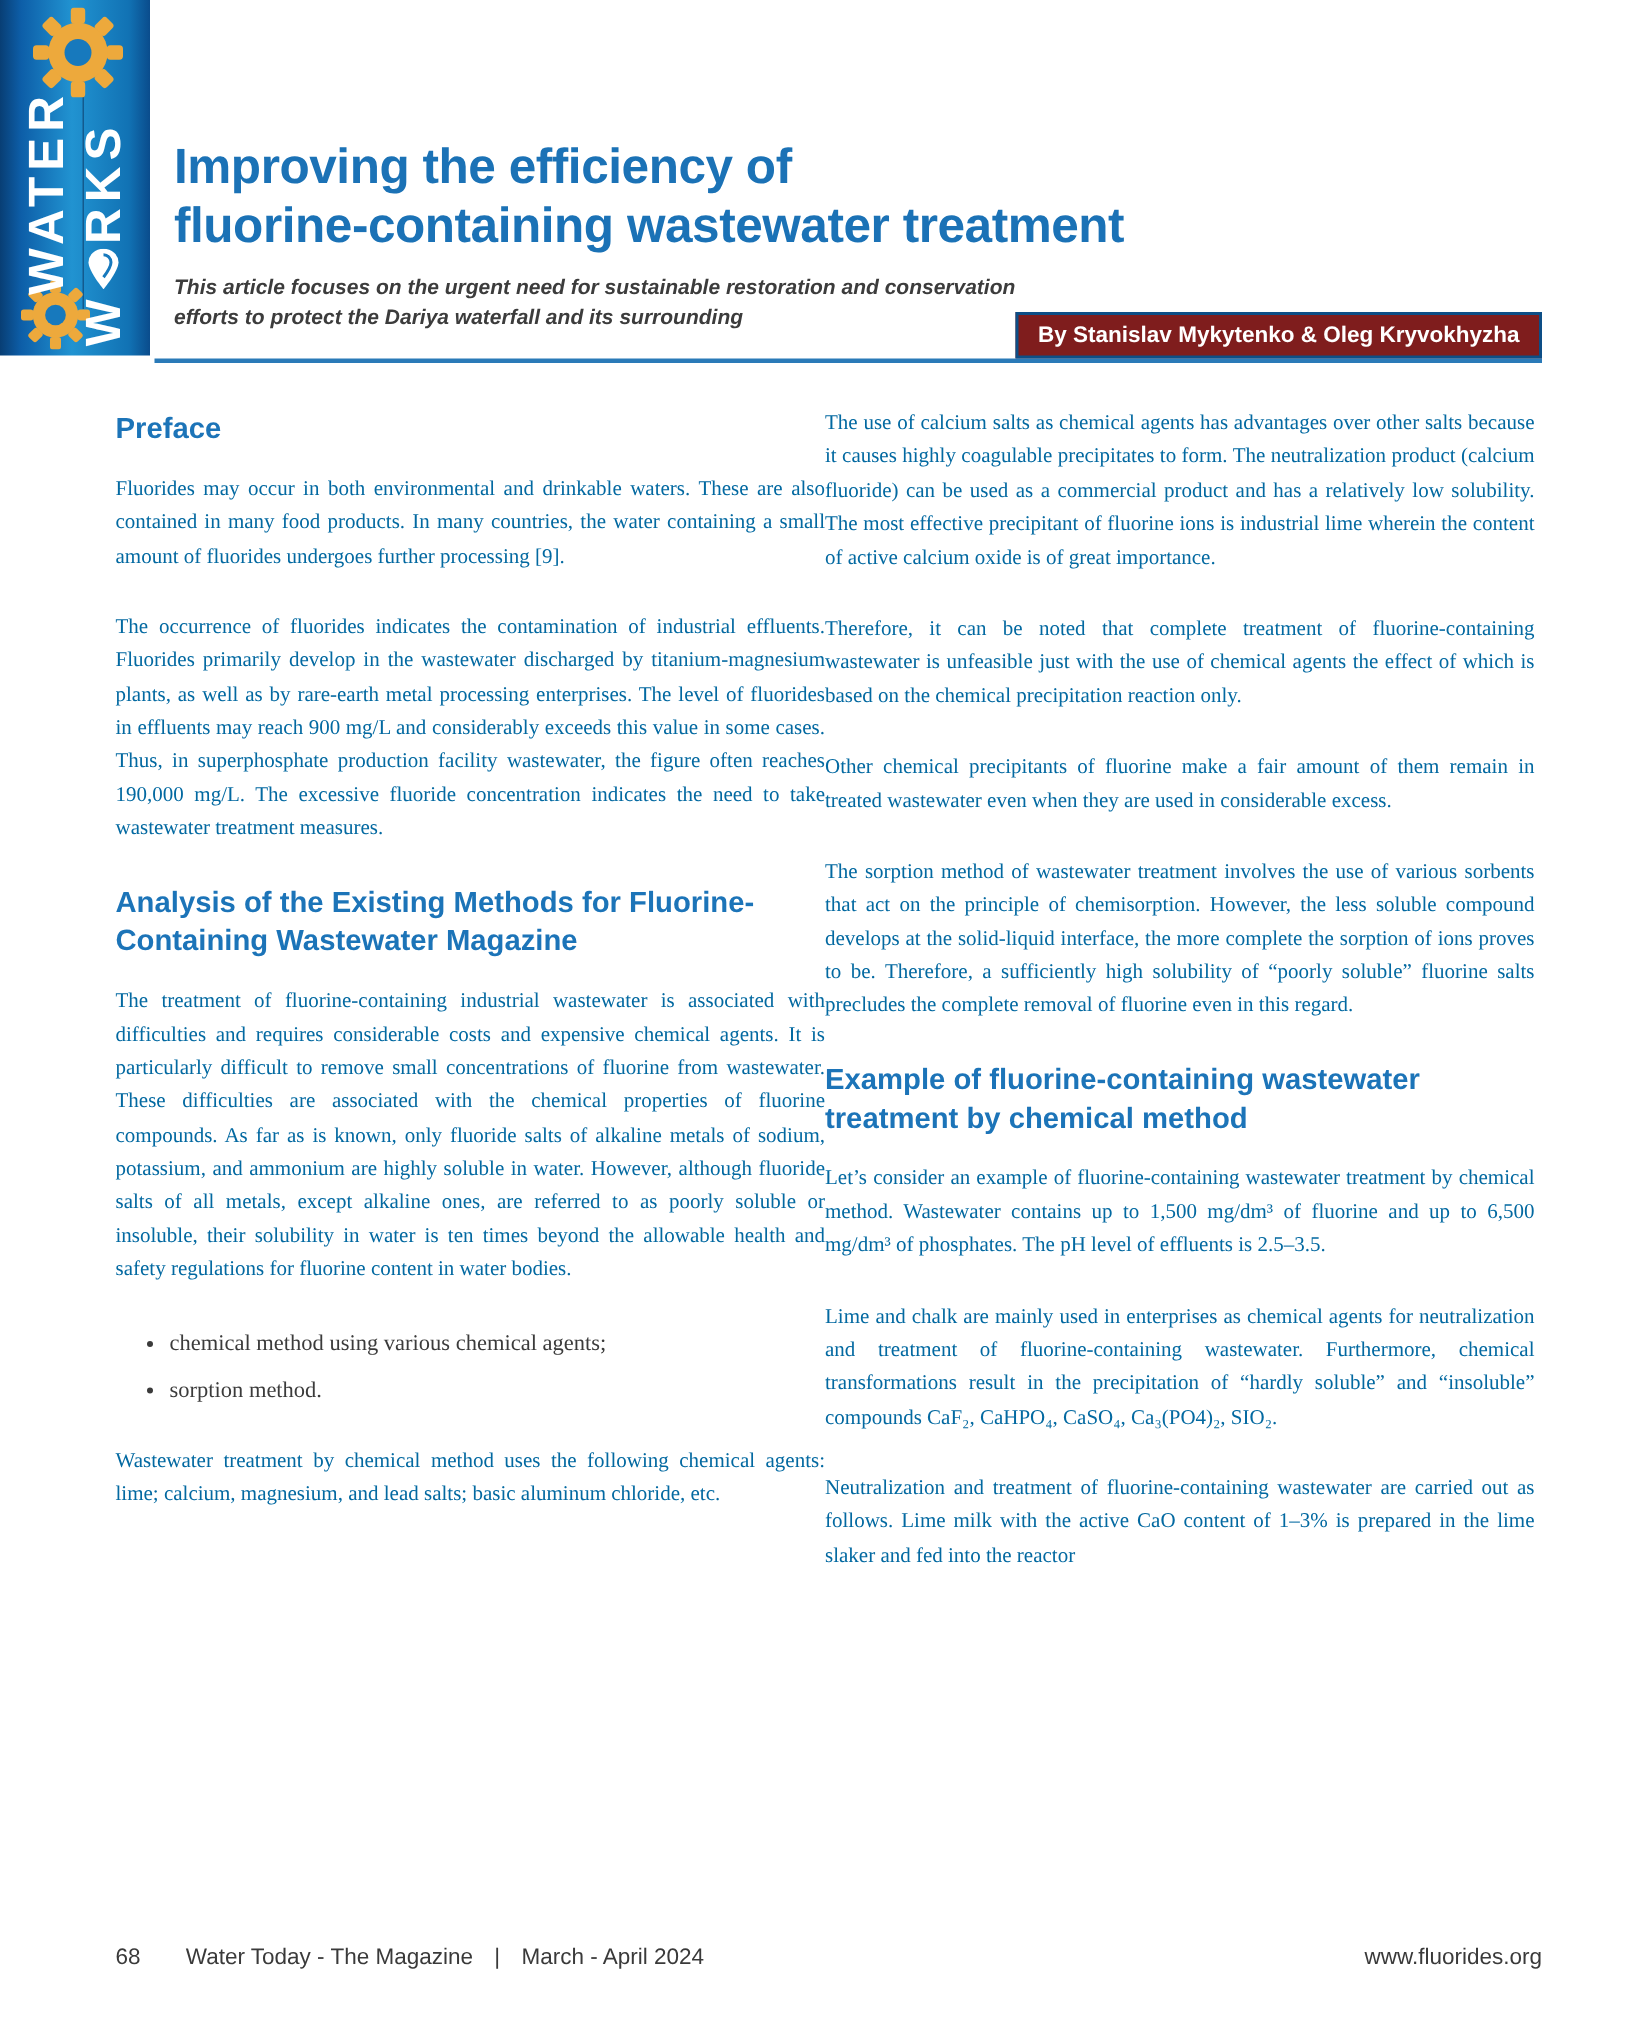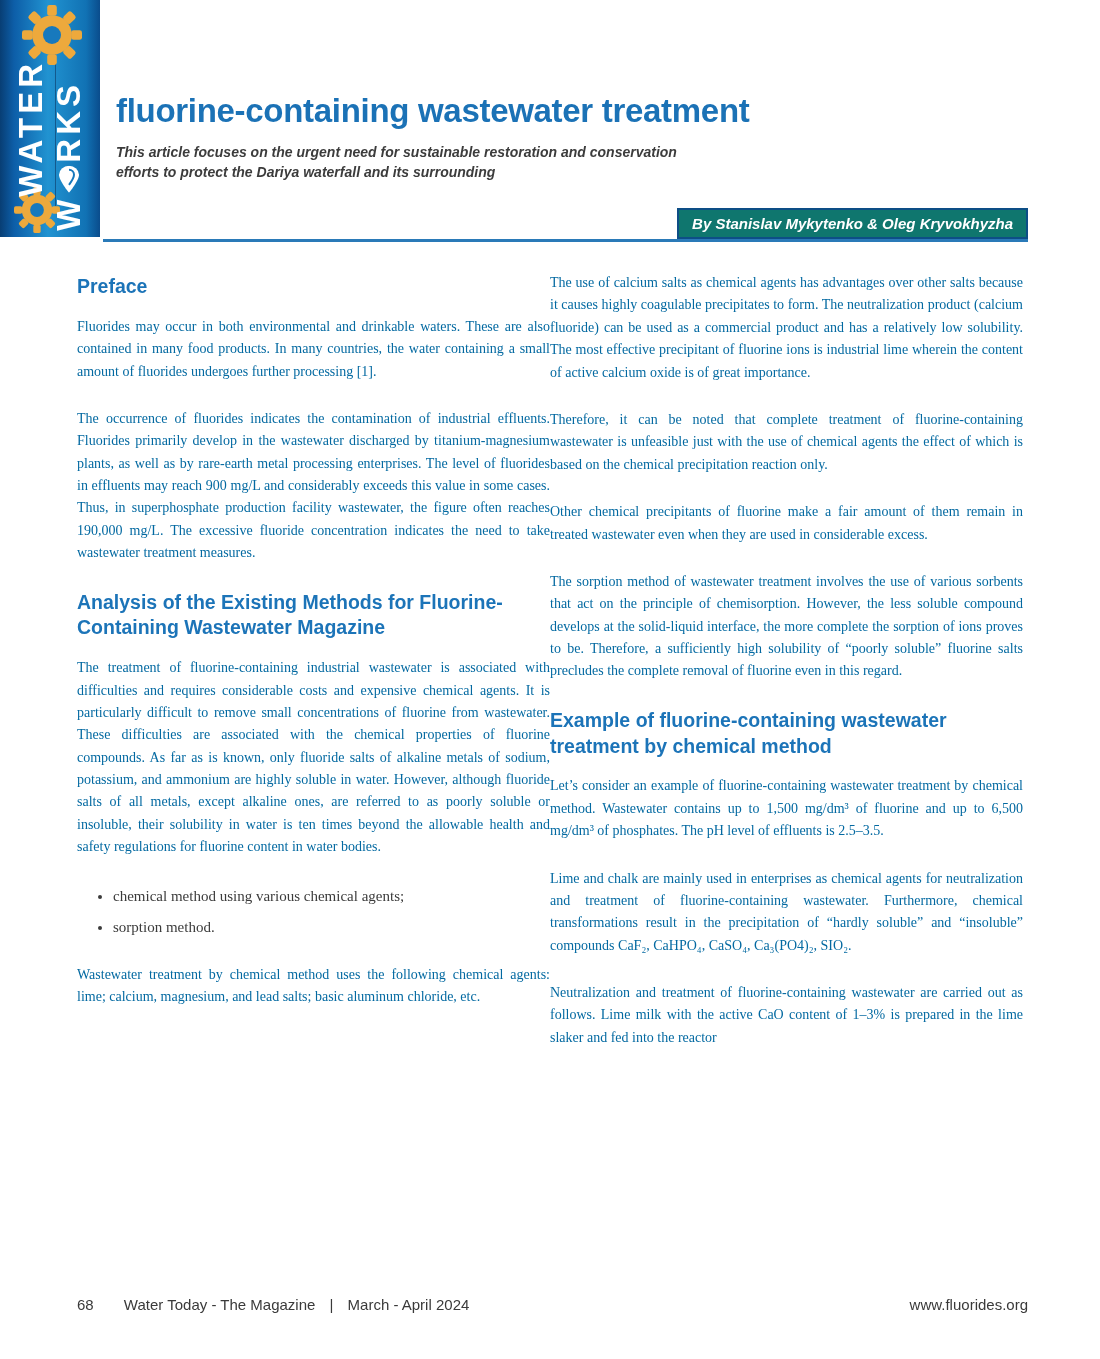--- a/index.html
+++ b/index.html
@@ -43,24 +43,24 @@
   }
   .subtitle{
     margin:11px 0 0 0;
     font-family:"Liberation Sans",sans-serif;
     font-style:italic;font-weight:bold;
     color:#3c3c3c;font-size:14px;line-height:1.45;
     width:600px;
   }
   .byline{
     position:absolute;right:72px;bottom:3px;
-    background:#0f766e;border:2px solid #0d4e86;
+    background:#7f1d1d;border:2px solid #0d4e86;
     color:#ffffff;
     font-family:"Liberation Sans",sans-serif;
-    font-style:italic;font-weight:bold;font-size:15px;
+    font-weight:bold;font-size:15px;
     padding:5px 13px;
     white-space:nowrap;
   }
   .header-rule{position:absolute;left:103px;right:72px;bottom:0;height:3px;background:#2a7ab8;}
 
   
   .columns{display:flex;padding:30px 77px 0 77px;}
   .col{flex:1;min-width:0;}
   .col p{
     margin:0 0 25px 0;
@@ -164,35 +164,36 @@
       <span class="logo-word word-water">WATER</span>
 
       <span class="logo-word word-works"><span>W</span><svg class="droplet-icon" viewBox="0 0 22 27">
             <path d="M11 0 C11 0 1 12 1 18 a10 9 0 0 0 20 0 C21 12 11 0 11 0 Z" fill="#ffffff"></path>
             <path d="M11 8 C8 12 6 15 6 18 a5 5 0 0 0 5 5" fill="none" stroke="#1779bd" stroke-width="2"></path>
           </svg><span>RKS</span></span>
     </div>
 
     <div class="header-text">
       <h1 class="page-title">
+        <span style="display:block">Improving the efficiency of</span>
         <span style="display:block">fluorine-containing wastewater treatment</span>
       </h1>
       <p class="subtitle">This article focuses on the urgent need for sustainable restoration and conservation efforts to protect the Dariya waterfall and its surrounding</p>
     </div>
 
     <div class="byline">By Stanislav Mykytenko &amp; Oleg Kryvokhyzha</div>
 
     <div class="header-rule"></div>
   </div>
 
   <div class="columns">
 
     <div class="col">
       <h2 class="section-heading">Preface</h2>
-      <p>Fluorides may occur in both environmental and drinkable waters. These are also contained in many food products. In many countries, the water containing a small amount of fluorides undergoes further processing [1].</p>
+      <p>Fluorides may occur in both environmental and drinkable waters. These are also contained in many food products. In many countries, the water containing a small amount of fluorides undergoes further processing [9].</p>
       <p>The occurrence of fluorides indicates the contamination of industrial effluents. Fluorides primarily develop in the wastewater discharged by titanium-magnesium plants, as well as by rare-earth metal processing enterprises. The level of fluorides in effluents may reach 900 mg/L and considerably exceeds this value in some cases. Thus, in superphosphate production facility wastewater, the figure often reaches 190,000 mg/L. The excessive fluoride concentration indicates the need to take wastewater treatment measures.</p>
       <h2 class="section-heading">Analysis of the Existing Methods for Fluorine-Containing Wastewater Magazine</h2>
       <p>The treatment of fluorine-containing industrial wastewater is associated with difficulties and requires considerable costs and expensive chemical agents. It is particularly difficult to remove small concentrations of fluorine from wastewater. These difficulties are associated with the chemical properties of fluorine compounds. As far as is known, only fluoride salts of alkaline metals of sodium, potassium, and ammonium are highly soluble in water. However, although fluoride salts of all metals, except alkaline ones, are referred to as poorly soluble or insoluble, their solubility in water is ten times beyond the allowable health and safety regulations for fluorine content in water bodies.</p>
       <ul>
         <li>chemical method using various chemical agents;</li>
         <li>sorption method.</li>
       </ul>
       <p>Wastewater treatment by chemical method uses the following chemical agents: lime; calcium, magnesium, and lead salts; basic aluminum chloride, etc.</p>
     </div>
 

